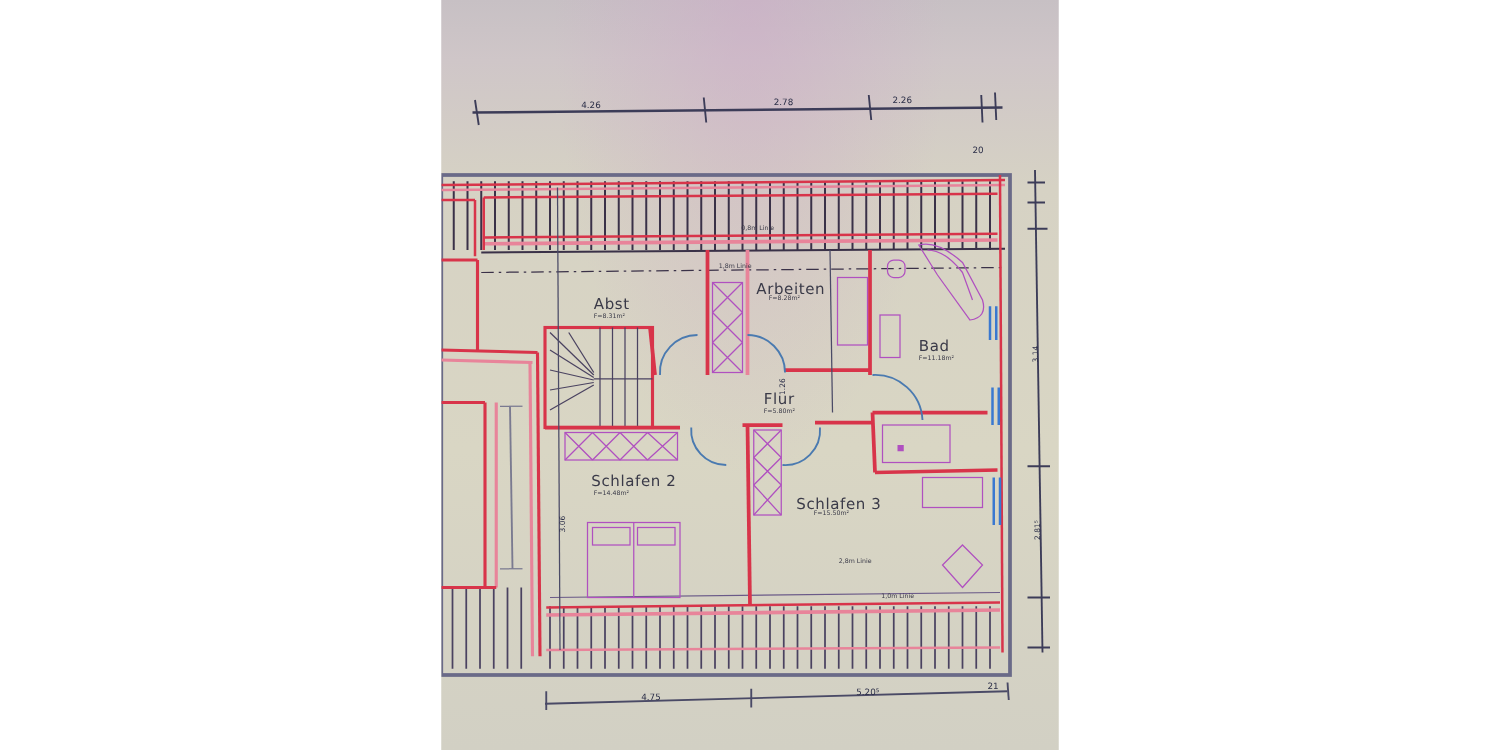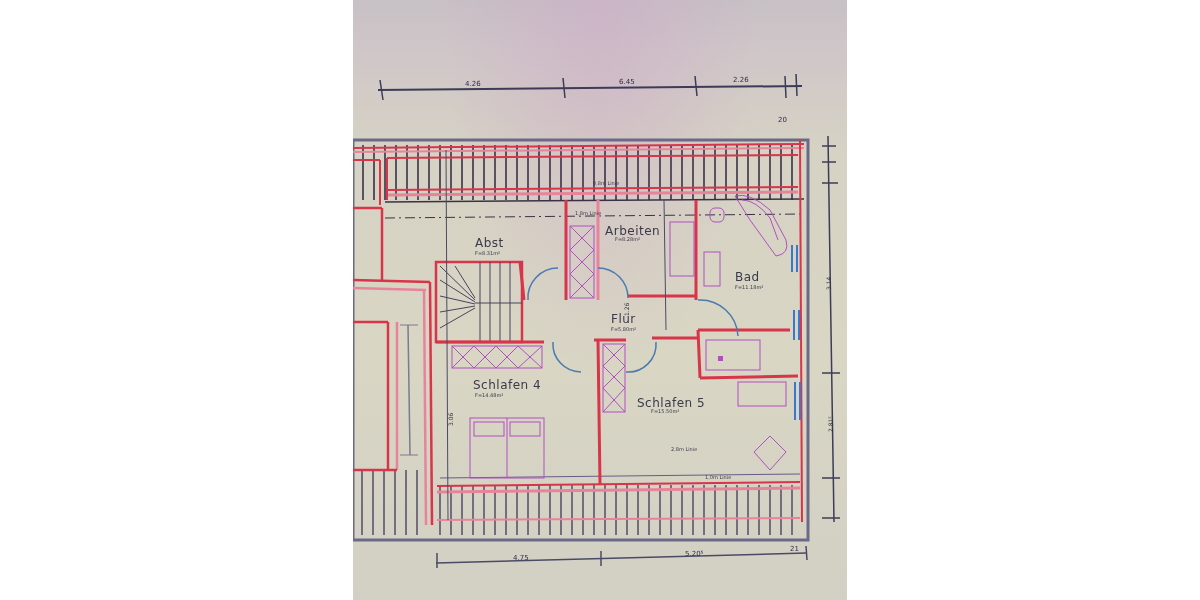--- a/index.html
+++ b/index.html
@@ -241,33 +241,33 @@
 </svg>
 
 <span class="lbl" style="left:122px;top:236px;">Abst</span>
 <span class="sub" style="left:122px;top:250px;">F=8.31m²</span>
 <span class="lbl" style="left:252px;top:224px;">Arbeiten</span>
 <span class="sub" style="left:262px;top:236px;">F=8.28m²</span>
 <span class="lbl" style="left:382px;top:270px;">Bad</span>
 <span class="sub" style="left:382px;top:284px;">F=11.18m²</span>
 <span class="lbl" style="left:258px;top:312px;text-align:right;">Flur</span>
 <span class="sub" style="left:258px;top:326px;">F=5.80m²</span>
-<span class="lbl" style="left:120px;top:378px;">Schlafen 4</span>
+<span class="lbl" style="left:120px;top:378px;">Schlafen 2</span>
 <span class="sub" style="left:122px;top:392px;">F=14.48m²</span>
-<span class="lbl" style="left:284px;top:396px;">Schlafen 5</span>
+<span class="lbl" style="left:284px;top:396px;">Schlafen 3</span>
 <span class="sub" style="left:298px;top:408px;">F=15.50m²</span>
 
 <span class="sub" style="left:240px;top:180px;">0,8m Linie</span>
 <span class="sub" style="left:222px;top:210px;">1,8m Linie</span>
 <span class="sub" style="left:318px;top:446px;">2,8m Linie</span>
 <span class="sub" style="left:352px;top:474px;">1,0m Linie</span>
 
 <span class="dim" style="left:112px;top:80px;">4.26</span>
-<span class="dim" style="left:266px;top:78px;">6.45</span>
-<span class="dim" style="left:380px;top:76px;">2.26</span>
+<span class="dim" style="left:266px;top:78px;">2.78</span>
+<span class="dim" style="left:361px;top:76px;">2.26</span>
 <span class="dim" style="left:425px;top:92px;margin-top:24px;">20</span>
 <span class="dim" style="left:160px;top:554px;">4.75</span>
 <span class="dim" style="left:332px;top:550px;">5.20⁵</span>
 <span class="dim" style="left:437px;top:545px;">21</span>
 <span class="vdim" style="left:472px;top:290px;">3.14</span>
 <span class="vdim" style="left:474px;top:432px;">2.81⁵</span>
 <span class="vdim" style="left:94px;top:426px;">3.06</span>
 <span class="vdim" style="left:270px;top:316px;">1.26</span>
 </div>
 

